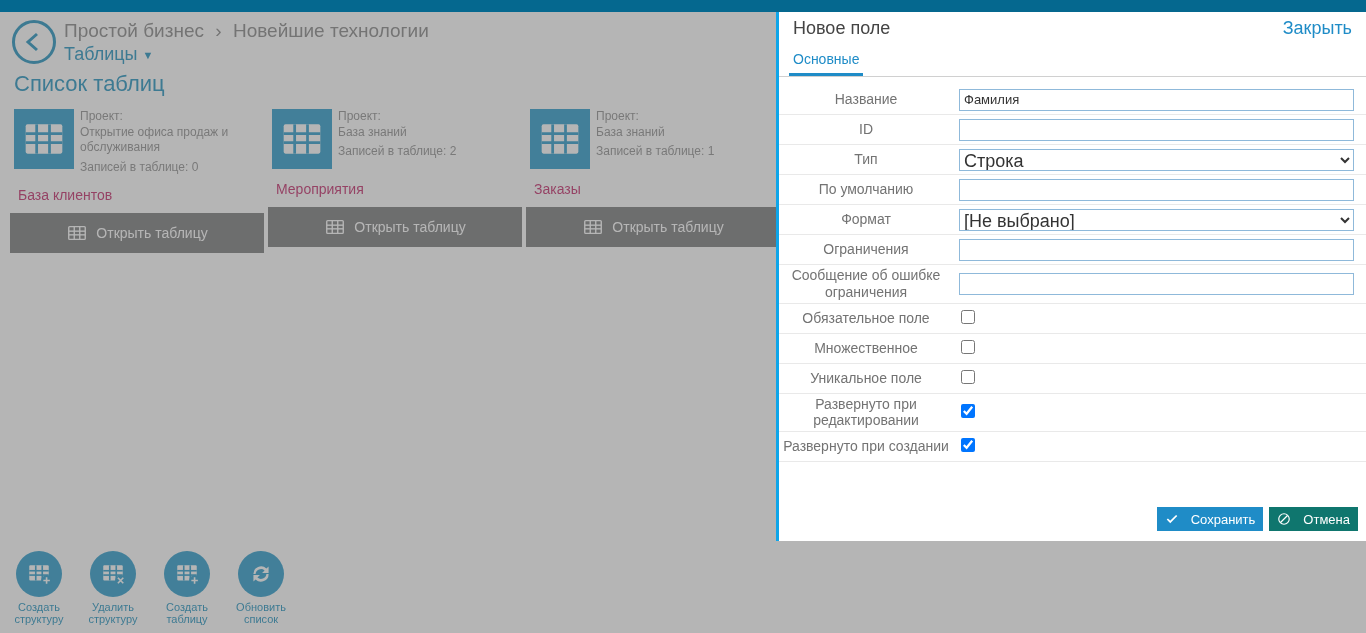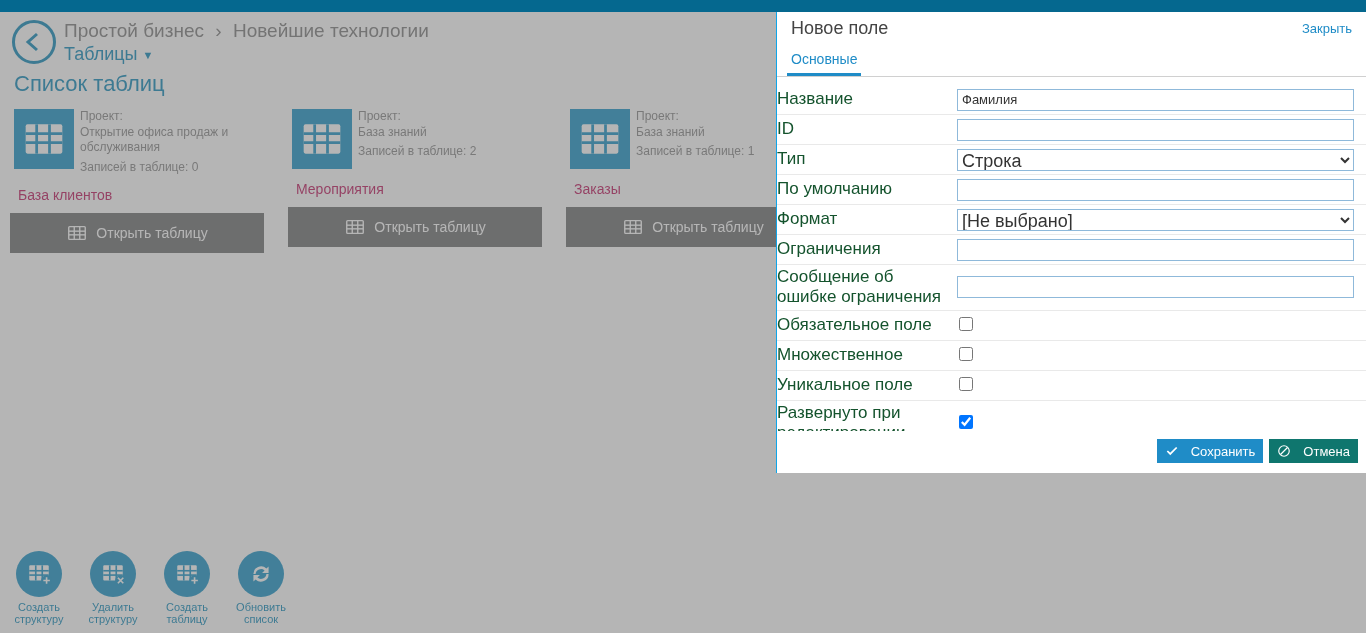--- a/index.html
+++ b/index.html
@@ -13,45 +13,45 @@
   .header { padding: 6px 10px 0 10px; display: flex; align-items: flex-start; }
   .back-btn { width: 44px; height: 44px; border: 3px solid #0e88b8; border-radius: 50%; display: flex; align-items: center; justify-content: center; margin: 2px 8px 0 2px; color: #0e88b8; flex-shrink: 0; }
   .back-btn svg { width: 24px; height: 24px; }
   .crumbs { font-size: 19px; color: #7c7c7c; padding-top: 2px; }
   .crumbs .sep { margin: 0 6px; }
   .subnav { font-size: 18px; color: #0e88b8; margin-top: 2px; cursor: pointer; }
   .subnav .tri { font-size: 11px; vertical-align: middle; }
 
   .list-title { color: #0e88b8; font-size: 22px; padding: 6px 0 10px 14px; font-weight: 400; }
 
-  .cards { display: flex; flex-wrap: wrap; gap: 24px; padding: 0 10px; }
+  .cards { display: flex; flex-wrap: wrap; gap: 4px; padding: 0 10px; }
   .card { width: 254px; background: #fff; }
   .card-top { display: flex; padding: 2px 4px 0 4px; }
   .card-ico { width: 60px; height: 60px; background: #1893c6; display: flex; align-items: center; justify-content: center; flex-shrink: 0; }
   .card-ico svg { width: 44px; height: 44px; }
   .card-meta { padding-left: 6px; color: #868686; font-size: 12px; line-height: 1.3; }
   .card-name { padding: 12px 8px 10px 8px; font-size: 14px; color: #be185d; }
   .card-btn { background: #6f7071; color: #fff; height: 40px; display: flex; align-items: center; justify-content: center; font-size: 14px; gap: 8px; }
   .card-btn svg { width: 22px; height: 22px; }
 
   .actionbar { position: absolute; left: 10px; bottom: 8px; display: flex; gap: 16px; justify-content: flex-end; }
   .act { display: flex; flex-direction: column; align-items: center; width: 58px; color: #0e88b8; font-size: 11px; line-height: 1.1; text-align: center; }
   .act .circ { width: 46px; height: 46px; border-radius: 50%; background: #1893c6; display: flex; align-items: center; justify-content: center; margin-bottom: 4px; }
   .act .circ svg { width: 26px; height: 26px; fill: #fff; }
 
   
-  .panel { position: absolute; top: 0; right: 0; width: 590px; height: 461px; background: #fff; z-index: 10; border-left: 1px solid #0ea5e9; display: flex; flex-direction: column; }
+  .panel { position: absolute; top: 0; right: 0; width: 590px; height: 529px; background: #fff; z-index: 10; border-left: 3px solid #0ea5e9; display: flex; flex-direction: column; }
   .panel-head { display: flex; align-items: center; justify-content: space-between; padding: 6px 14px 6px 14px; }
   .panel-title { font-size: 18px; color: #444; }
-  .panel-close { color: #1f8cc7; font-size: 13px; cursor: pointer; }
+  .panel-close { color: #1f8cc7; font-size: 18px; cursor: pointer; }
   .panel-tabs { display: flex; border-bottom: 1px solid #d0d0d0; padding: 0 10px; }
   .panel-tab { padding: 6px 4px; color: #1f8cc7; font-size: 14px; border-bottom: 3px solid #1f8cc7; }
   .panel-body { flex: 1; overflow: auto; padding-top: 8px; }
   .row { display: flex; align-items: center; border-bottom: 1px solid #e9e9e9; min-height: 30px; padding: 2px 12px 2px 0; }
-  .row .lbl { width: 180px; text-align: left; padding-right: 6px; color: #14532d; font-size: 17px; line-height: 1.2; }
+  .row .lbl { width: 180px; text-align: center; padding-right: 6px; color: #737373; font-size: 14px; line-height: 1.2; }
   .row .ctl { flex: 1; }
   .row input[type=text] { width: 100%; border: 1px solid #8fb9da; height: 22px; padding: 0 4px; font-size: 13px; color: #333; }
   .row select { width: 100%; border: 1px solid #8fb9da; height: 22px; font-size: 18px; color: #333; background: #fff; }
   .row input[type=checkbox] { width: 14px; height: 14px; margin-left: 2px; }
 
   .panel-foot { display: flex; justify-content: flex-end; gap: 6px; padding: 8px 8px 10px 0; }
   .btn { display: flex; align-items: center; gap: 12px; height: 24px; padding: 0 8px; font-size: 13px; color: #fff; border: 0; cursor: pointer; }
   .btn.save { background: #1f8cc7; }
   .btn.cancel { background: #0f766e; }
   .btn svg { width: 14px; height: 14px; fill: #fff; }

